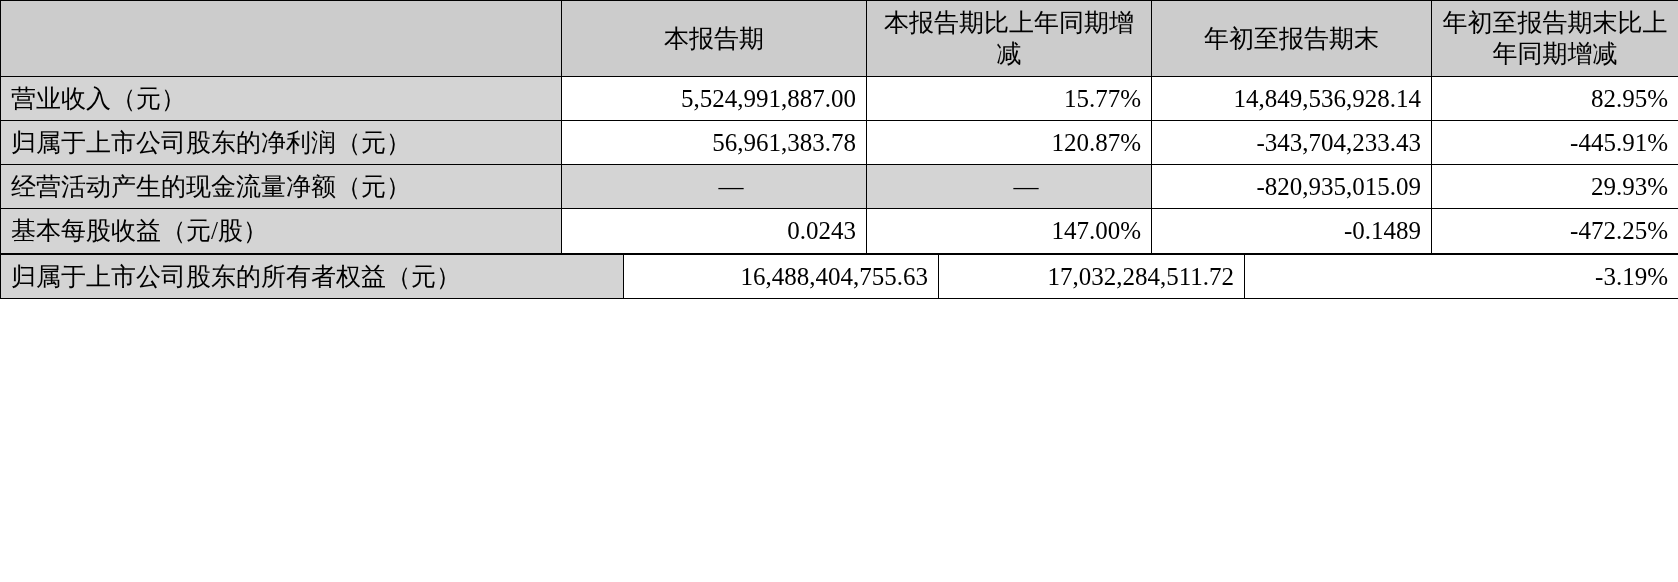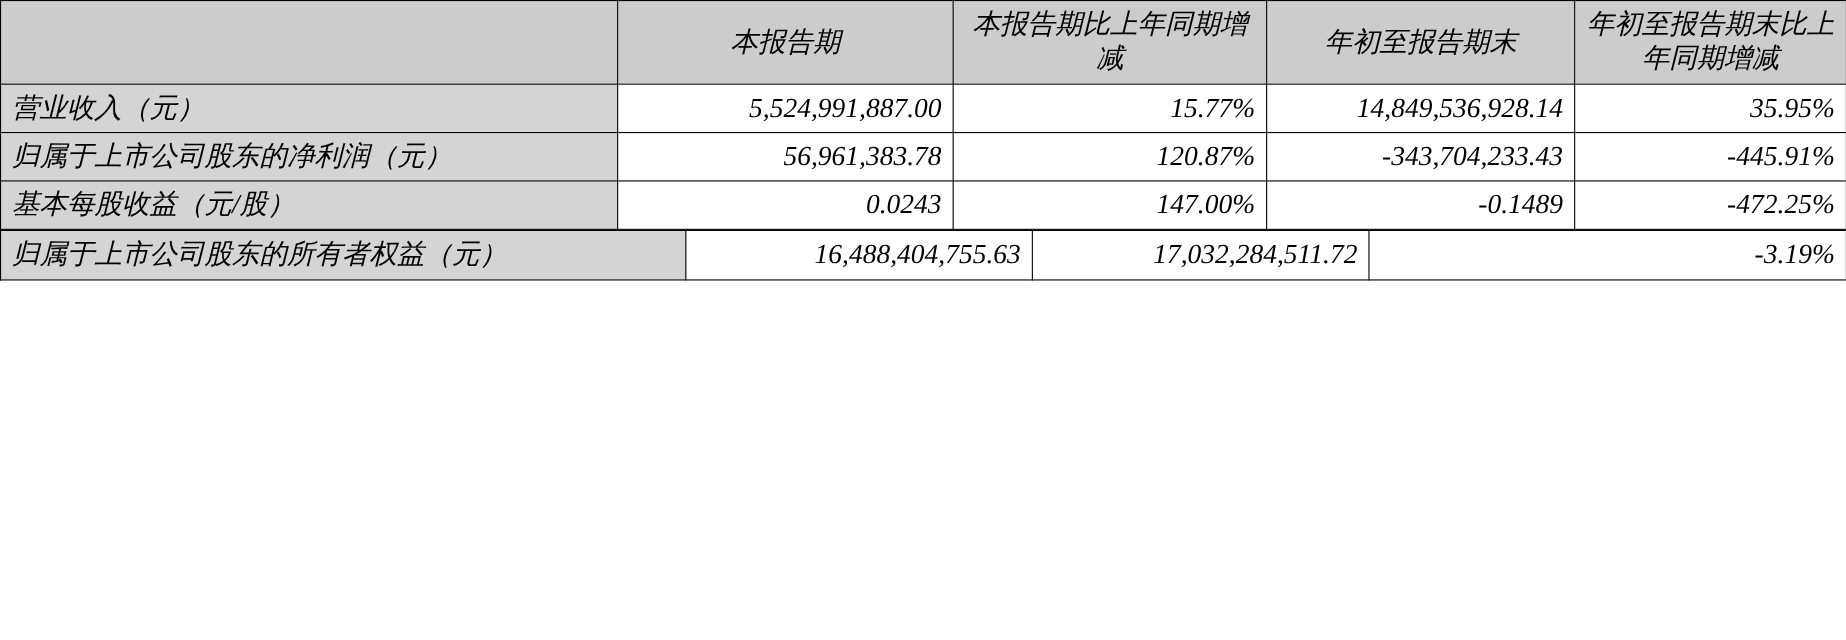--- a/index.html
+++ b/index.html
@@ -11,21 +11,20 @@
     width: 1678px;
     height: 582px;
     font-family: "Liberation Serif", "DejaVu Serif", serif;
     color: #000000;
   }
   .sheet {
     width: 1678px;
     height: 474px;
     position: relative;
     box-sizing: border-box;
-    font-style: italic;
   }
   table {
     border-collapse: collapse;
     table-layout: fixed;
     font-size: 25px;
   }
   .t1 {
     width: 1678px;
     margin: 0;
   }
@@ -85,32 +84,39 @@
         <td class="hdr">本报告期比上年同期增减</td>
         <td class="hdr">年初至报告期末</td>
         <td class="hdr">年初至报告期末比上年同期增减</td>
       </tr>
 
       <tr>
         <td class="rowlabel">营业收入（元）</td>
         <td class="num">5,524,991,887.00</td>
         <td class="num">15.77%</td>
         <td class="num">14,849,536,928.14</td>
-        <td class="num">35.95%</td>
+        <td class="num">82.95%</td>
       </tr>
 
       <tr>
         <td class="rowlabel">归属于上市公司股东的净利润（元）</td>
         <td class="num">56,961,383.78</td>
         <td class="num">120.87%</td>
         <td class="num">-343,704,233.43</td>
         <td class="num">-445.91%</td>
       </tr>
 
 
+      <tr>
+        <td class="rowlabel">经营活动产生的现金流量净额（元）</td>
+        <td class="num shaded ctr">—</td>
+        <td class="num shaded ctr">—</td>
+        <td class="num">-820,935,015.09</td>
+        <td class="num">29.93%</td>
+      </tr>
 
       <tr>
         <td class="rowlabel">基本每股收益（元/股）</td>
         <td class="num">0.0243</td>
         <td class="num">147.00%</td>
         <td class="num">-0.1489</td>
         <td class="num">-472.25%</td>
       </tr>
 
 

